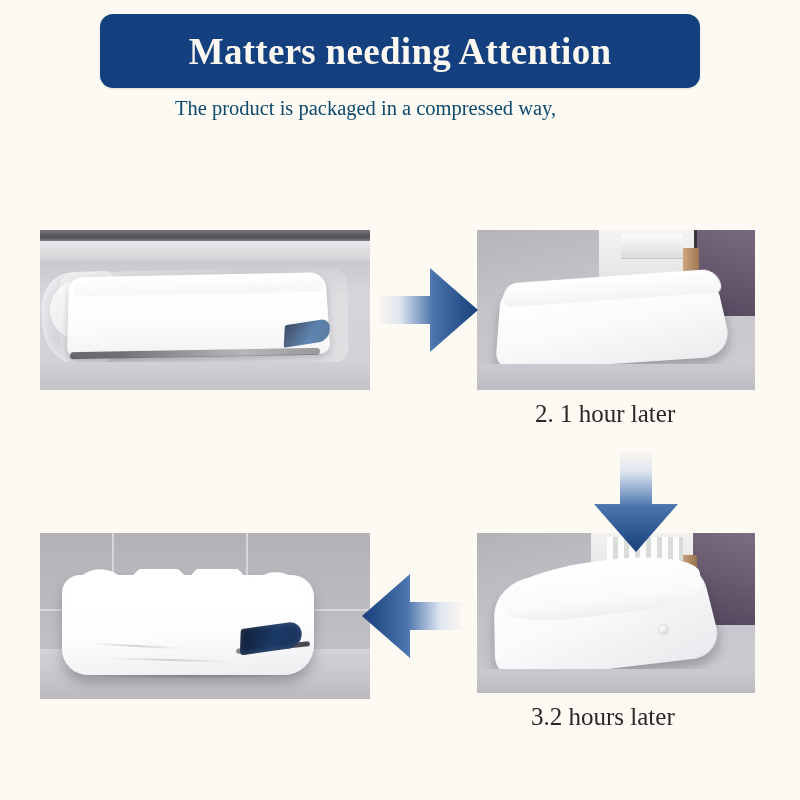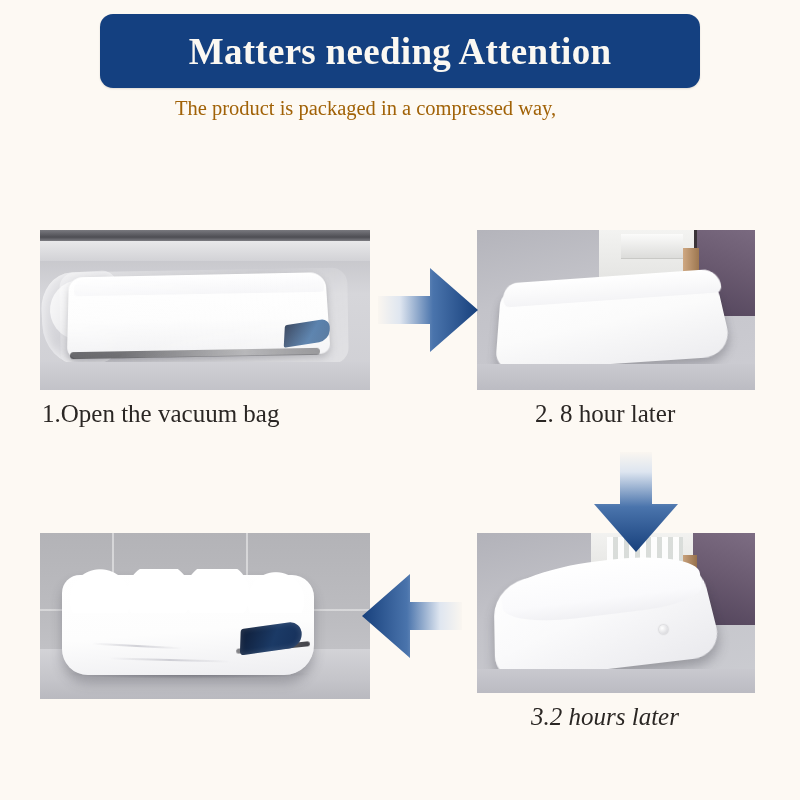--- a/index.html
+++ b/index.html
@@ -44,21 +44,21 @@
     white-space: nowrap;
   }
 
   
   .subtitle {
     position: absolute;
     left: 0;
     top: 96px;
     width: 731px;
     text-align: center;
-    color: #a16207;
+    color: #0c4a6e;
     font-family: "Liberation Serif", serif;
     font-size: 20.5px;
     line-height: 25px;
   }
   .subtitle div { white-space: nowrap; }
 
   
   .panel {
     position: absolute;
     overflow: hidden;
@@ -308,21 +308,21 @@
     position:absolute; left:26px; top:136px; width:246px; height:10px;
     background: radial-gradient(ellipse at center, rgba(70,70,80,.45), rgba(70,70,80,0) 70%);
   }
 
   
   .arrow { position: absolute; }
 
   
   .cap1 { left: 42px;  top: 400px; }
   .cap2 { left: 535px; top: 400px; }
-  .cap3 { left: 531px; top: 703px; font-style: italic; }
+  .cap3 { left: 531px; top: 703px; }
   .cap4 { left: 108px; top: 703px; }
 </style>
 </head>
 <body>
 
 <div class="page">
 
   <div class="title-banner">
     <div class="title-text">Matters needing Attention</div>
   </div>
@@ -339,37 +339,36 @@
       <div class="bagleft"></div>
       <div class="bagsheen"></div>
       <div class="pillow"></div>
       <div class="pillowtop"></div>
       <div class="blueaccent"></div>
       <div class="darkedge"></div>
       <div class="bagover"></div>
       <div class="foreground"></div>
     </div>
   </div>
-  <div class="caption cap1">1.Open the vacuum bag</div>
 
   <div class="panel p2">
     <div class="scene">
       <div class="bed"></div>
       <div class="wallwhite"></div>
       <div class="wallshelf"></div>
       <div class="darkgap"></div>
       <div class="purple"></div>
       <div class="post"></div>
       <div class="postbase"></div>
       <div class="pillow"></div>
       <div class="pillowlip"></div>
       <div class="bedfront"></div>
     </div>
   </div>
-  <div class="caption cap2">2. 8 hour later</div>
+  <div class="caption cap2">2. 1 hour later</div>
 
   <div class="panel p3">
     <div class="scene">
       <div class="bed"></div>
       <div class="wallwhite"></div>
       <div class="slats"></div>
       <div class="darkgap"></div>
       <div class="purple"></div>
       <div class="post"></div>
       <div class="postbase"></div>

